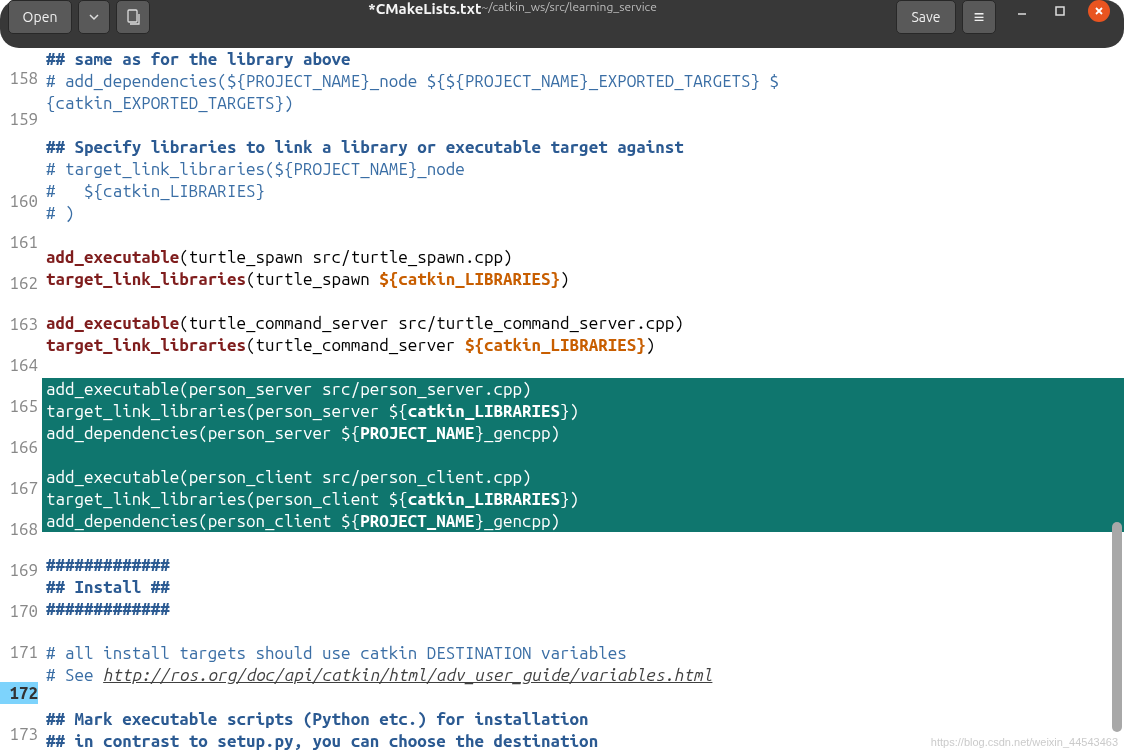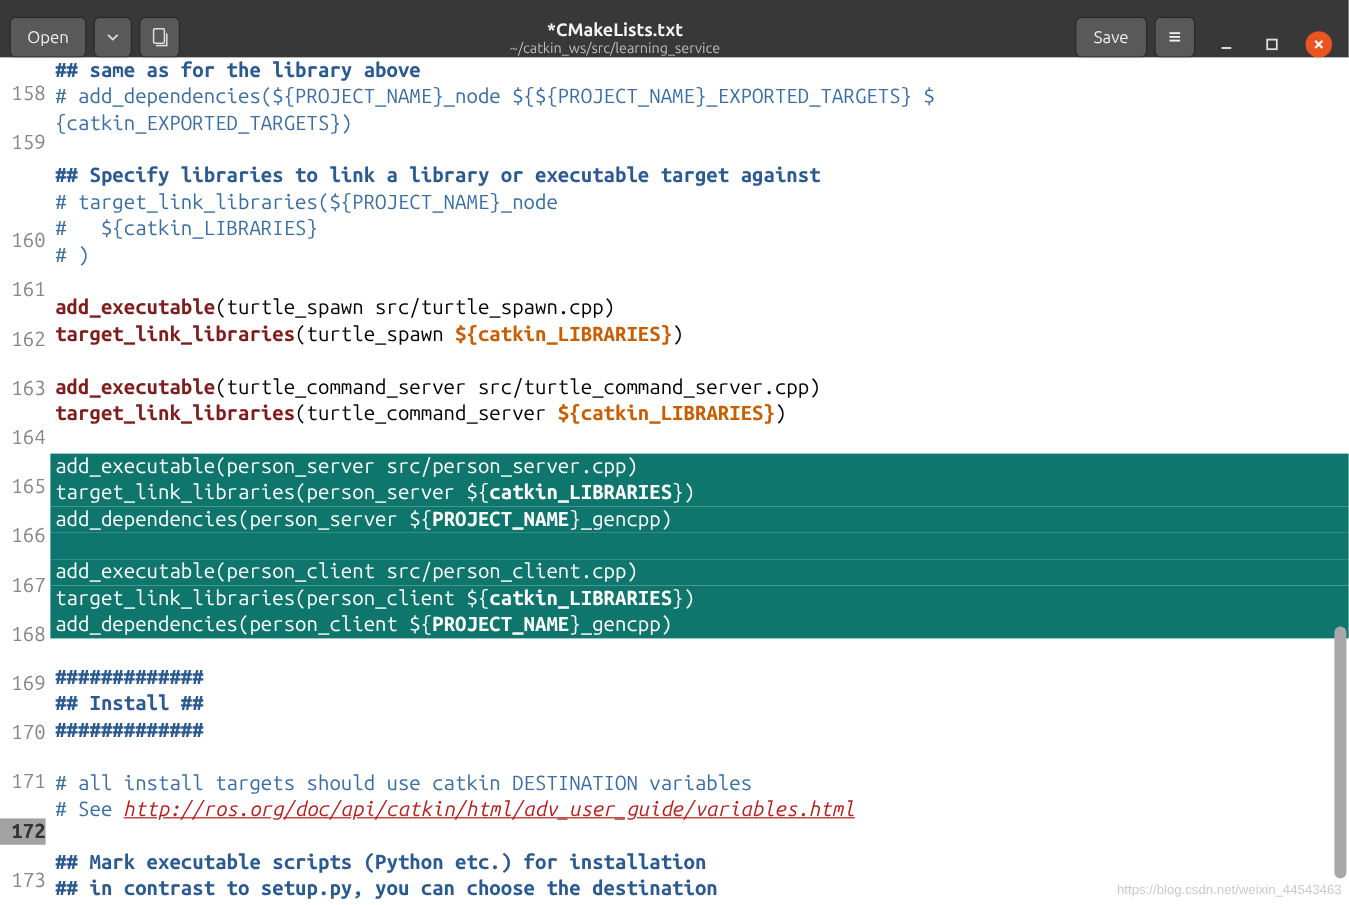--- a/index.html
+++ b/index.html
@@ -8,23 +8,24 @@
   background: #fff;
   width: 1124px;
   height: 754px;
   overflow: hidden;
   position: relative;
 }
 .titlebar {
   background: #383838;
   height: 48px;
   display: flex;
-  align-items: flex-end;
+  align-items: flex-start;
   padding: 0 8px;
   gap: 6px;
+  border-radius: 19px;
 }
 .btn {
   background: #595959;
   border: 1px solid #282828;
   border-radius: 5px;
   color: #f0f0f0;
   height: 34px;
   display: flex;
   align-items: center;
   justify-content: center;
@@ -33,21 +34,21 @@
 }
 .btn-open { width: 64px; padding: 0 12px; }
 .btn-narrow { width: 32px; }
 .btn-newtab { width: 34px; font-size: 16px; }
 .btn-save { width: 60px; padding: 0 12px; margin-left: 21px; }
 .btn-menu { width: 34px; font-size: 18px; }
 .title-center {
   flex: 1;
   text-align: center;
   display: flex;
-  flex-direction: column;
+  flex-direction: row;
   justify-content: center;
   line-height: 1.2;
 }
 .title-main { color: #f5f5f5; font-weight: bold; font-size: 15px; }
 .title-sub { color: #bdbdbd; font-size: 12px; }
 .window-controls { display: flex; gap: 18px; margin-left: 10px; margin-right: 6px; align-items: center; }
 .wc { width: 20px; height: 20px; display: flex; align-items: center; justify-content: center; cursor: pointer; color: #ddd; }
 .wc-close { background: #e95420; border-radius: 50%; width: 22px; height: 22px; color: #fff; }
 .editor {
   display: flex;
@@ -60,29 +61,29 @@
 }
 .gutter {
   width: 42px;
   text-align: right;
   color: #888;
   padding-right: 4px;
   user-select: none;
   flex-shrink: 0;
 }
 .gutter .ln { height: 22px; margin-top: 19px; }
-.gutter .ln.active { background: #a3a3a3; color: #333; font-weight: bold; }
+.gutter .ln.active { background: #7dd3fc; color: #333; font-weight: bold; }
 .code { flex: 1; white-space: pre; position: relative; }
 .line { height: 22px; padding-left: 4px; }
 .line.sel { background: #0f766e; color: #fff; }
 .c-comment { color: #3a6ea5; }
 .c-comment-dark { color: #2b5a92; font-weight: bold; }
 .c-func { color: #7f1d1d; font-weight: bold; }
 .c-var { color: #c85e00; font-weight: bold; }
-.c-link { color: #b91c1c; font-style: italic; text-decoration: underline; }
+.c-link { color: #404040; font-style: italic; text-decoration: underline; }
 .c-bvar { font-weight: bold; }
 .scrollbar {
   position: absolute;
   right: 2px;
   top: 52px;
   width: 12px;
   height: 690px;
   background: transparent;
 }
 .scroll-thumb {

